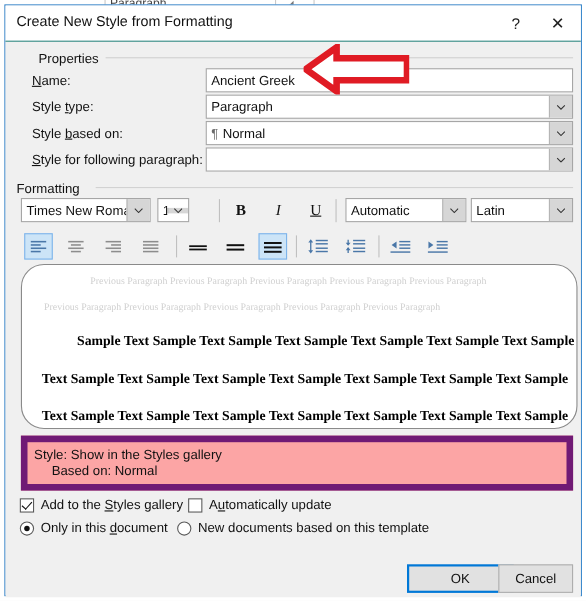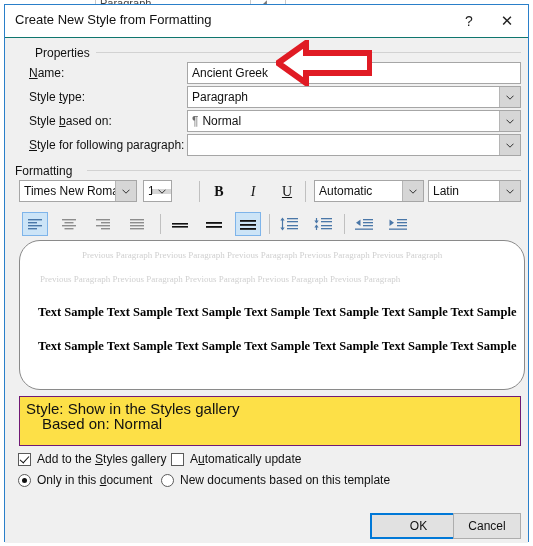--- a/index.html
+++ b/index.html
@@ -230,24 +230,24 @@
     line-height: 14px;
     margin: 0;
     white-space: nowrap;
     font-weight: 600;
   }
 
   
   .descbox {
     position: absolute;
     box-sizing: border-box;
-    background: #fde047;
-    border: 1px solid #701a75;
+    background: #fca5a5;
+    border: 6px solid #701a75;
     padding: 4px 6px;
-    font-size: 15px;
+    font-size: 12px;
     color: #111;
     line-height: 15px;
   }
   .descbox .l2 { padding-left: 16px; }
 
   
   .opt {
     position: absolute;
     display: flex;
     align-items: flex-end;
@@ -558,20 +558,21 @@
             <rect x="9" y="7" width="10" height="1.3"></rect>
             <rect x="1" y="10.5" width="18" height="1.3"></rect>
           </g>
           <path d="M1.5 1.5 L6 4.8 L1.5 8 Z" fill="#4a77a8"></path>
         </svg>
       </div>
 
       <div class="preview" style="left:14px; top:202px; width:506px; height:150px;border-radius:21px;">
         <div class="prev-p" style="margin-top:9px; margin-left:62px;">Previous Paragraph Previous Paragraph Previous Paragraph Previous Paragraph Previous Paragraph</div>
         <div class="prev-p" style="margin-top:13px; margin-left:20px;">Previous Paragraph Previous Paragraph Previous Paragraph Previous Paragraph Previous Paragraph</div>
+        <div class="prev-sample" style="margin-top:18px; margin-left:50px;">Sample Text Sample Text Sample Text Sample Text Sample Text Sample Text Sample</div>
         <div class="prev-sample" style="margin-top:20px; margin-left:18px;">Text Sample Text Sample Text Sample Text Sample Text Sample Text Sample Text Sample</div>
         <div class="prev-sample" style="margin-top:20px; margin-left:18px;">Text Sample Text Sample Text Sample Text Sample Text Sample Text Sample Text Sample</div>
 
       </div>
 
       <div class="descbox" style="left:14px; top:358px; width:502px; height:50px;">
         <div>Style: Show in the Styles gallery</div>
         <div class="l2">Based on: Normal</div>
       </div>
 

